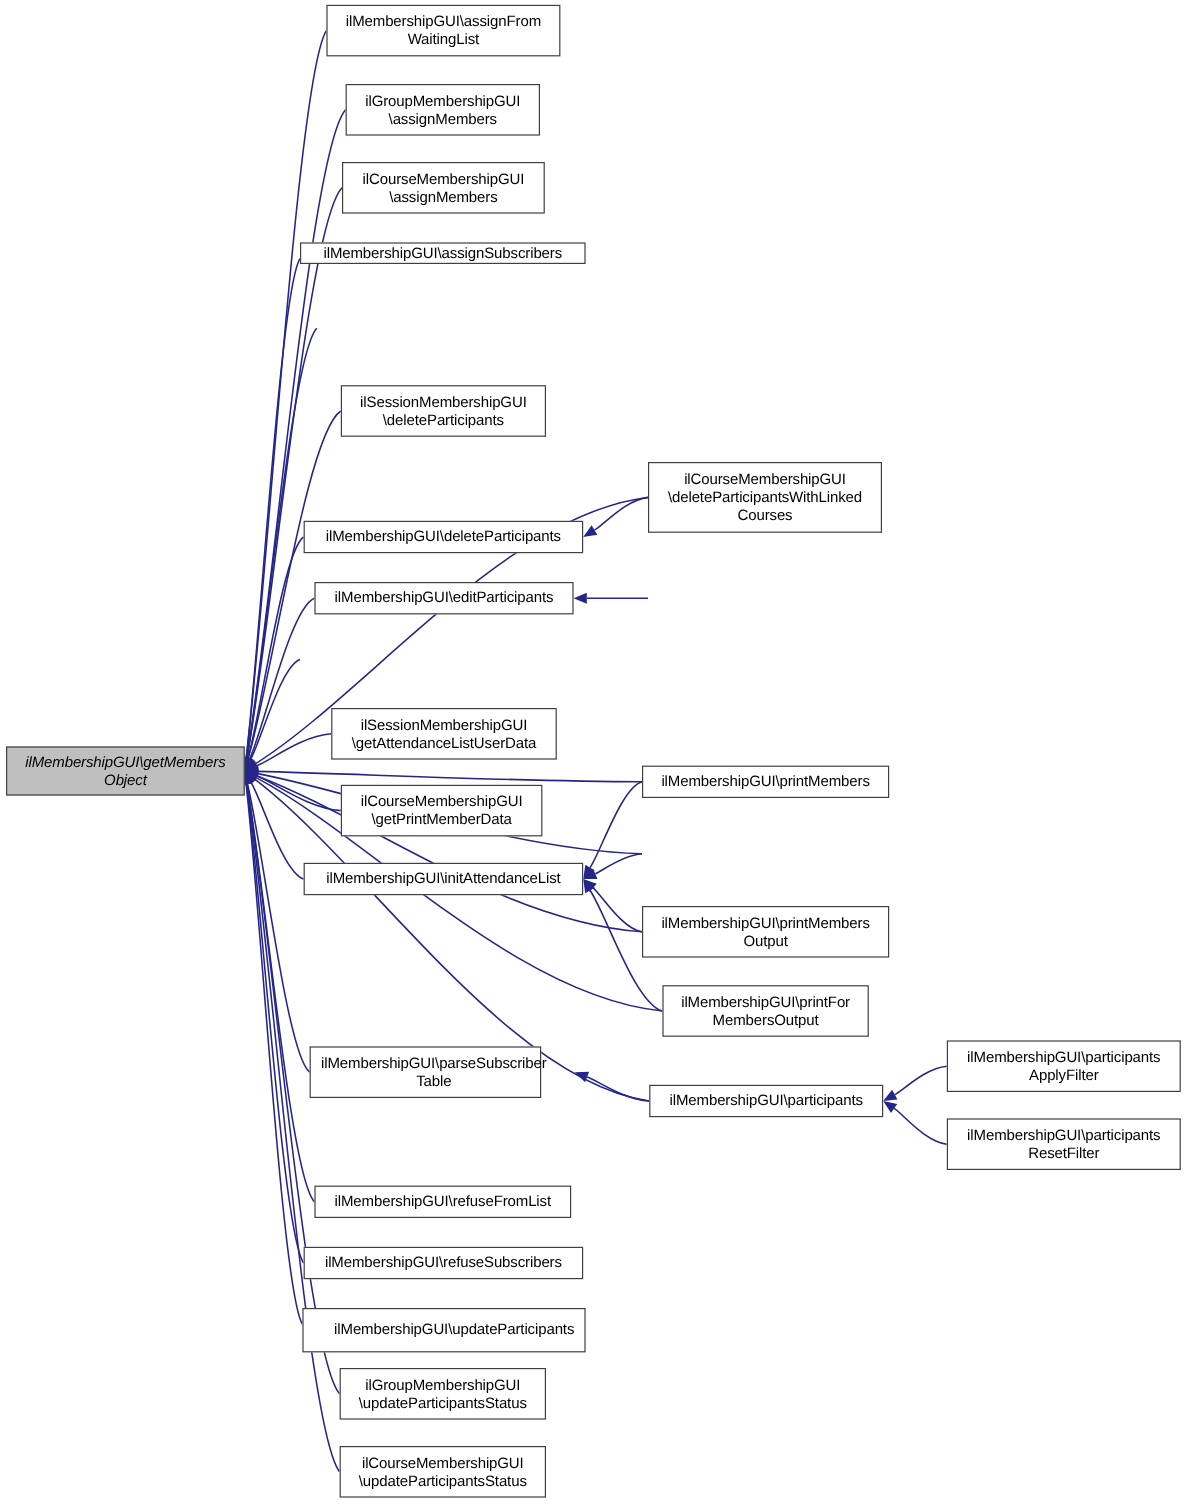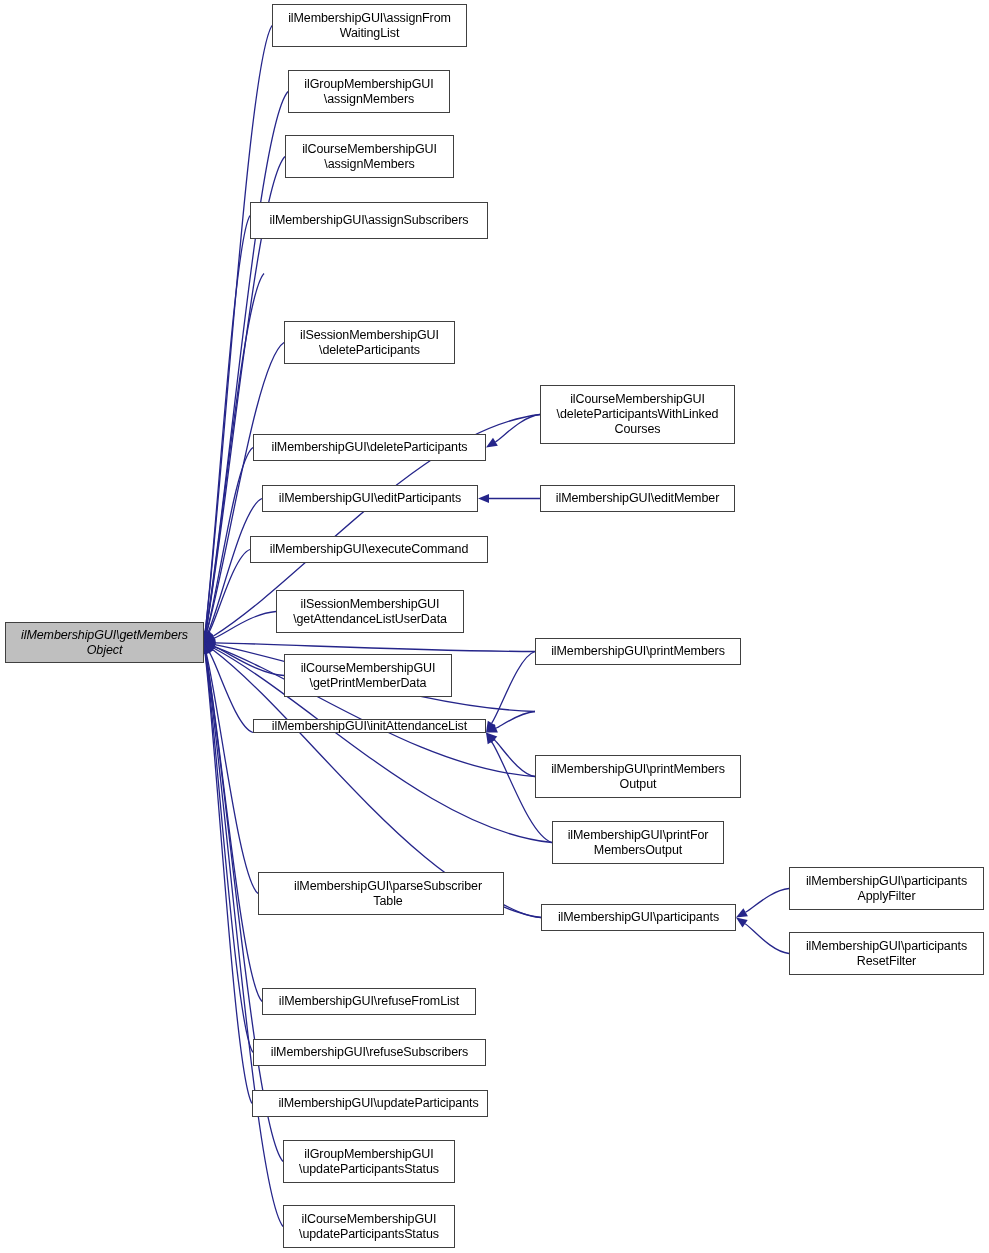--- a/index.html
+++ b/index.html
@@ -124,50 +124,48 @@
       <path d="M 283.0 1226.5 C 255.3 1191.5 227.7 806.0 205.5 653.4" fill="none" stroke="#25258a" stroke-width="1.3"></path>
       <polygon points="204.0,642.5 210.0,652.8 200.9,654.0" fill="#25258a"></polygon>
     </svg>
   <div id="node-layer">
       <div class="node" style="left: 272px; top: 4px; width: 195px; height: 43px;">ilMembershipGUI\assignFrom
 WaitingList</div>
       <div class="node" style="left: 288px; top: 70px; width: 162px; height: 43px;">ilGroupMembershipGUI
 \assignMembers</div>
       <div class="node" style="left: 285px; top: 135px; width: 169px; height: 43px;">ilCourseMembershipGUI
 \assignMembers</div>
-      <div class="node" style="left: 250px; top: 202px; width: 238px; height: 37px;">ilMembershipGUI\assignSubscribers</div>
+      <div class="node" style="left: 250px; top: 202px; width: 238px; height: 18px;">ilMembershipGUI\assignSubscribers</div>
       <div class="node" style="left: 284px; top: 321px; width: 171px; height: 43px;">ilSessionMembershipGUI
 \deleteParticipants</div>
       <div class="node" style="left: 540px; top: 385px; width: 195px; height: 59px;">ilCourseMembershipGUI
 \deleteParticipantsWithLinked
 Courses</div>
       <div class="node" style="left: 253px; top: 434px; width: 233px; height: 27px;">ilMembershipGUI\deleteParticipants</div>
       <div class="node" style="left: 262px; top: 485px; width: 216px; height: 27px;">ilMembershipGUI\editParticipants</div>
-      <div class="node" style="left: 540px; top: 485px; width: 195px; height: 27px;">ilMembershipGUI\editMember</div>
-      <div class="node" style="left: 250px; top: 536px; width: 238px; height: 27px;">ilMembershipGUI\executeCommand</div>
       <div class="node" style="left: 276px; top: 590px; width: 188px; height: 43px;">ilSessionMembershipGUI
 \getAttendanceListUserData</div>
       <div class="node focus" style="left: 5px; top: 622px; width: 199px; height: 41px; font-style: italic;">ilMembershipGUI\getMembers
 Object</div>
       <div class="node" style="left: 284px; top: 654px; width: 168px; height: 43px;">ilCourseMembershipGUI
 \getPrintMemberData</div>
       <div class="node" style="left: 535px; top: 638px; width: 206px; height: 27px;">ilMembershipGUI\printMembers</div>
-      <div class="node" style="left: 253px; top: 719px; width: 233px; height: 14px;">ilMembershipGUI\initAttendanceList</div>
+      <div class="node" style="left: 253px; top: 719px; width: 233px; height: 27px;">ilMembershipGUI\initAttendanceList</div>
       <div class="node" style="left: 535px; top: 755px; width: 206px; height: 43px;">ilMembershipGUI\printMembers
 Output</div>
       <div class="node" style="left: 552px; top: 821px; width: 172px; height: 43px;">ilMembershipGUI\printFor
 MembersOutput</div>
-      <div class="node" style="left: 258px; top: 872px; width: 246px; height: 43px; padding-left: 17px;">ilMembershipGUI\parseSubscriber
+      <div class="node" style="left: 258px; top: 872px; width: 193px; height: 43px; padding-left: 17px;">ilMembershipGUI\parseSubscriber
 Table</div>
       <div class="node" style="left: 541px; top: 904px; width: 195px; height: 27px;">ilMembershipGUI\participants</div>
       <div class="node" style="left: 789px; top: 867px; width: 195px; height: 43px;">ilMembershipGUI\participants
 ApplyFilter</div>
       <div class="node" style="left: 789px; top: 932px; width: 195px; height: 43px;">ilMembershipGUI\participants
 ResetFilter</div>
       <div class="node" style="left: 262px; top: 988px; width: 214px; height: 27px;">ilMembershipGUI\refuseFromList</div>
       <div class="node" style="left: 253px; top: 1039px; width: 233px; height: 27px;">ilMembershipGUI\refuseSubscribers</div>
-      <div class="node" style="left: 252px; top: 1090px; width: 236px; height: 27px; padding-left: 20px;">ilMembershipGUI\updateParticipants</div>
+      <div class="node" style="left: 252px; top: 1090px; width: 236px; height: 37px; padding-left: 20px;">ilMembershipGUI\updateParticipants</div>
       <div class="node" style="left: 283px; top: 1140px; width: 172px; height: 43px;">ilGroupMembershipGUI
 \updateParticipantsStatus</div>
       <div class="node" style="left: 283px; top: 1205px; width: 172px; height: 43px;">ilCourseMembershipGUI
 \updateParticipantsStatus</div>
     </div>
 </div>
 
 </body></html>

